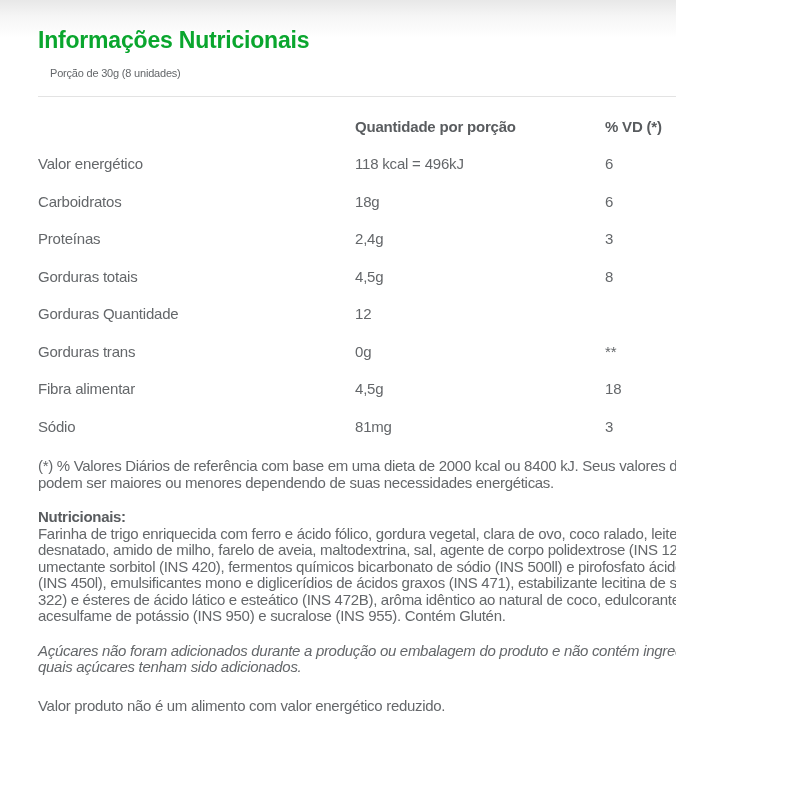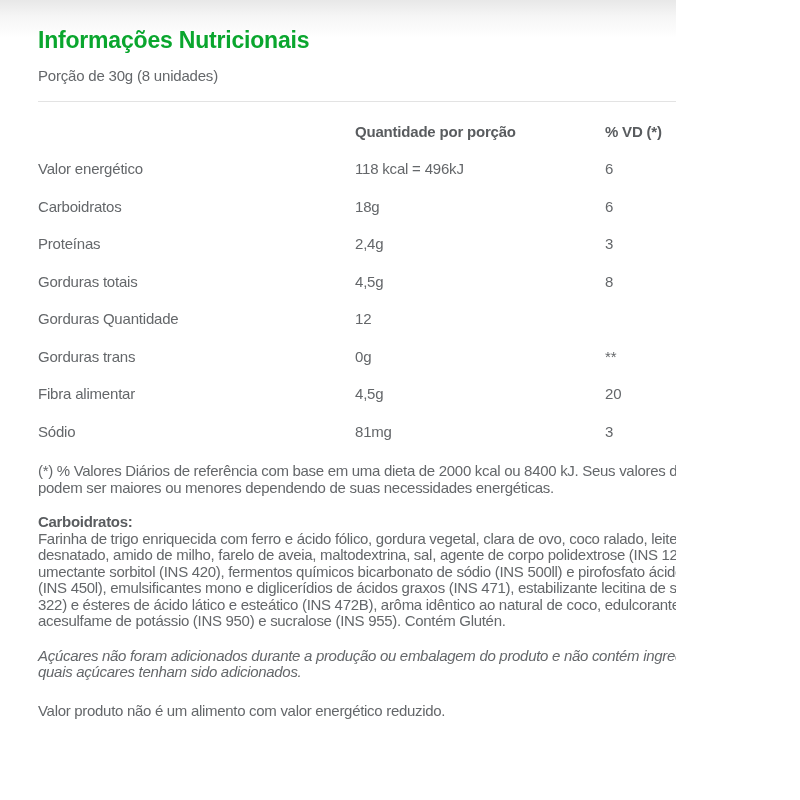--- a/index.html
+++ b/index.html
@@ -12,21 +12,21 @@
     position:absolute; top:0; left:0; right:0; height:38px;
     background:linear-gradient(180deg, #e8e8e8 0%, #f6f6f6 45%, #ffffff 100%);
     pointer-events:none;
   }
   .content { position:relative; padding:27px 45px 0 38px; }
   .title {
     margin:0; font-size:23px; font-weight:700; color:#0aa62e;
     letter-spacing:-0.2px;
   }
   .serving {
-    margin:13px 0 0; font-size:15px; color:#64676a; letter-spacing:-0.2px;
+    margin:13px 12px 0; font-size:11px; color:#64676a; letter-spacing:-0.2px;
   }
   .divider { width:717px; height:1px; background:#e3e3e3; margin-top:17px; }
 
   .ntable { width:672px; }
   .nrow {
     display:grid; grid-template-columns:317px 250px 105px;
     align-items:center; height:37.5px;
     font-size:15px; color:#64676a; letter-spacing:-0.2px;
   }
   .nrow.head { height:38px; margin-top:10px; font-weight:700; color:#595c5f; }
@@ -87,31 +87,31 @@
         <div class="cell-vd">12</div>
       </div>
       <div class="nrow">
         <div>Gorduras trans</div>
         <div class="cell-qty">0g</div>
         <div class="cell-vd">**</div>
       </div>
       <div class="nrow">
         <div>Fibra alimentar</div>
         <div class="cell-qty">4,5g</div>
-        <div class="cell-vd">20</div>
+        <div class="cell-vd">18</div>
       </div>
       <div class="nrow">
         <div>Sódio</div>
         <div class="cell-qty">81mg</div>
         <div class="cell-vd">3</div>
       </div>
     </div>
 
     <p class="note footnote">(*) % Valores Diários de referência com base em uma dieta de 2000 kcal ou 8400 kJ. Seus valores diários podem ser maiores ou menores dependendo de suas necessidades energéticas.</p>
 
-    <p class="ing-head">Carboidratos:</p>
+    <p class="ing-head">Nutricionais:</p>
     <p class="note">Farinha de trigo enriquecida com ferro e ácido fólico, gordura vegetal, clara de ovo, coco ralado, leite em pó desnatado, amido de milho, farelo de aveia, maltodextrina, sal, agente de corpo polidextrose (INS 1200), umectante sorbitol (INS 420), fermentos químicos bicarbonato de sódio (INS 500ll) e pirofosfato ácido de dódio (INS 450l), emulsificantes mono e diglicerídios de ácidos graxos (INS 471), estabilizante lecitina de soja (INS 322) e ésteres de ácido lático e esteático (INS 472B), arôma idêntico ao natural de coco, edulcorantes artificiais, acesulfame de potássio (INS 950) e sucralose (INS 955). Contém Glutén.</p>
 
     <p class="note sugars">Açúcares não foram adicionados durante a produção ou embalagem do produto e não contém ingredientes nos quais açúcares tenham sido adicionados.</p>
     <p class="note reduced">Valor produto não é um alimento com valor energético reduzido.</p>
 
   </div>
 </div>
 
 </body></html>

